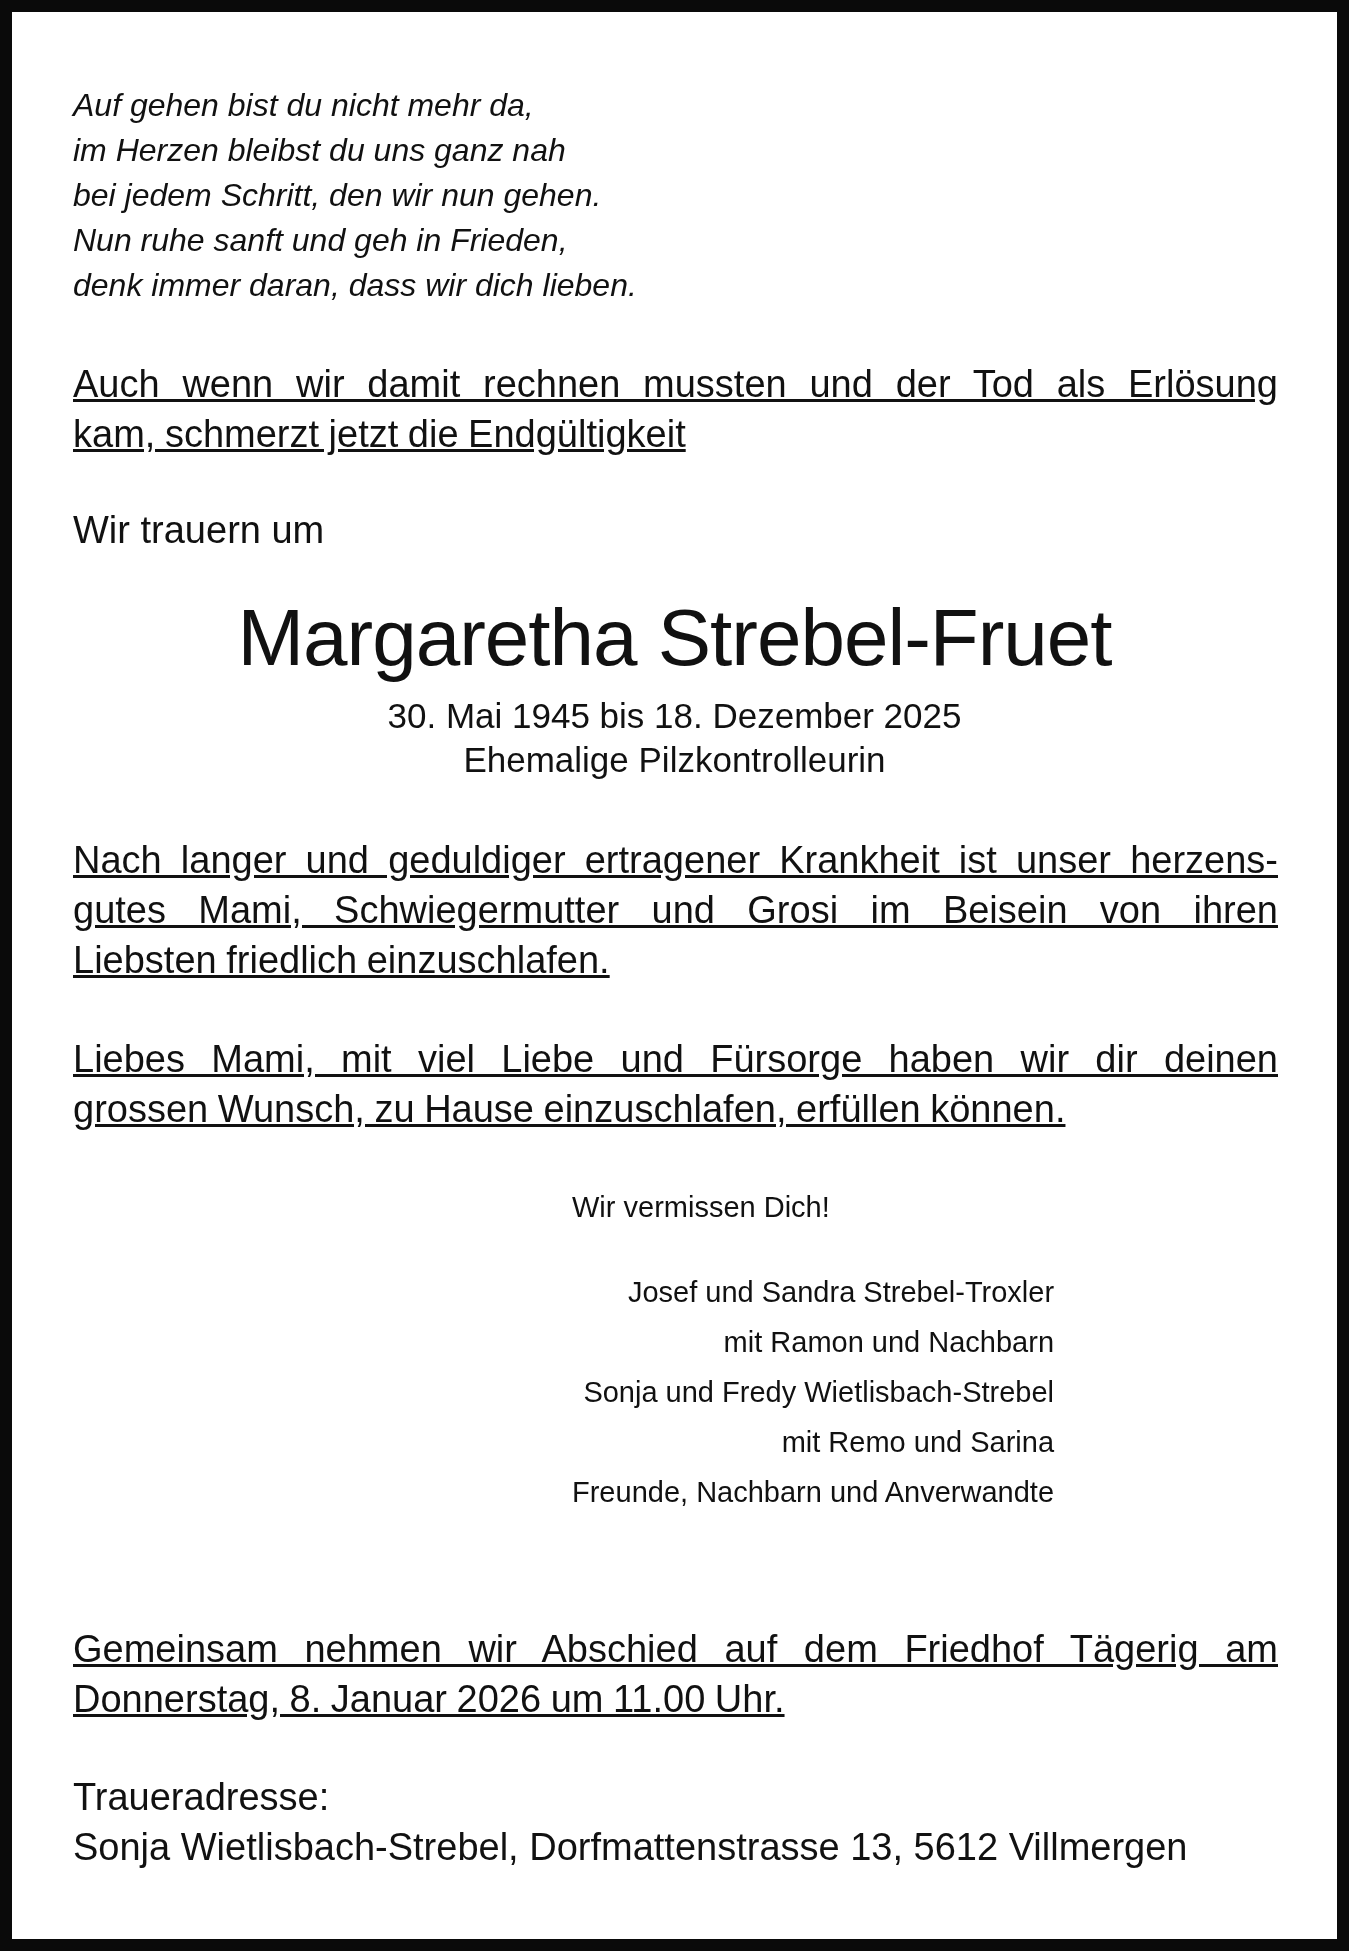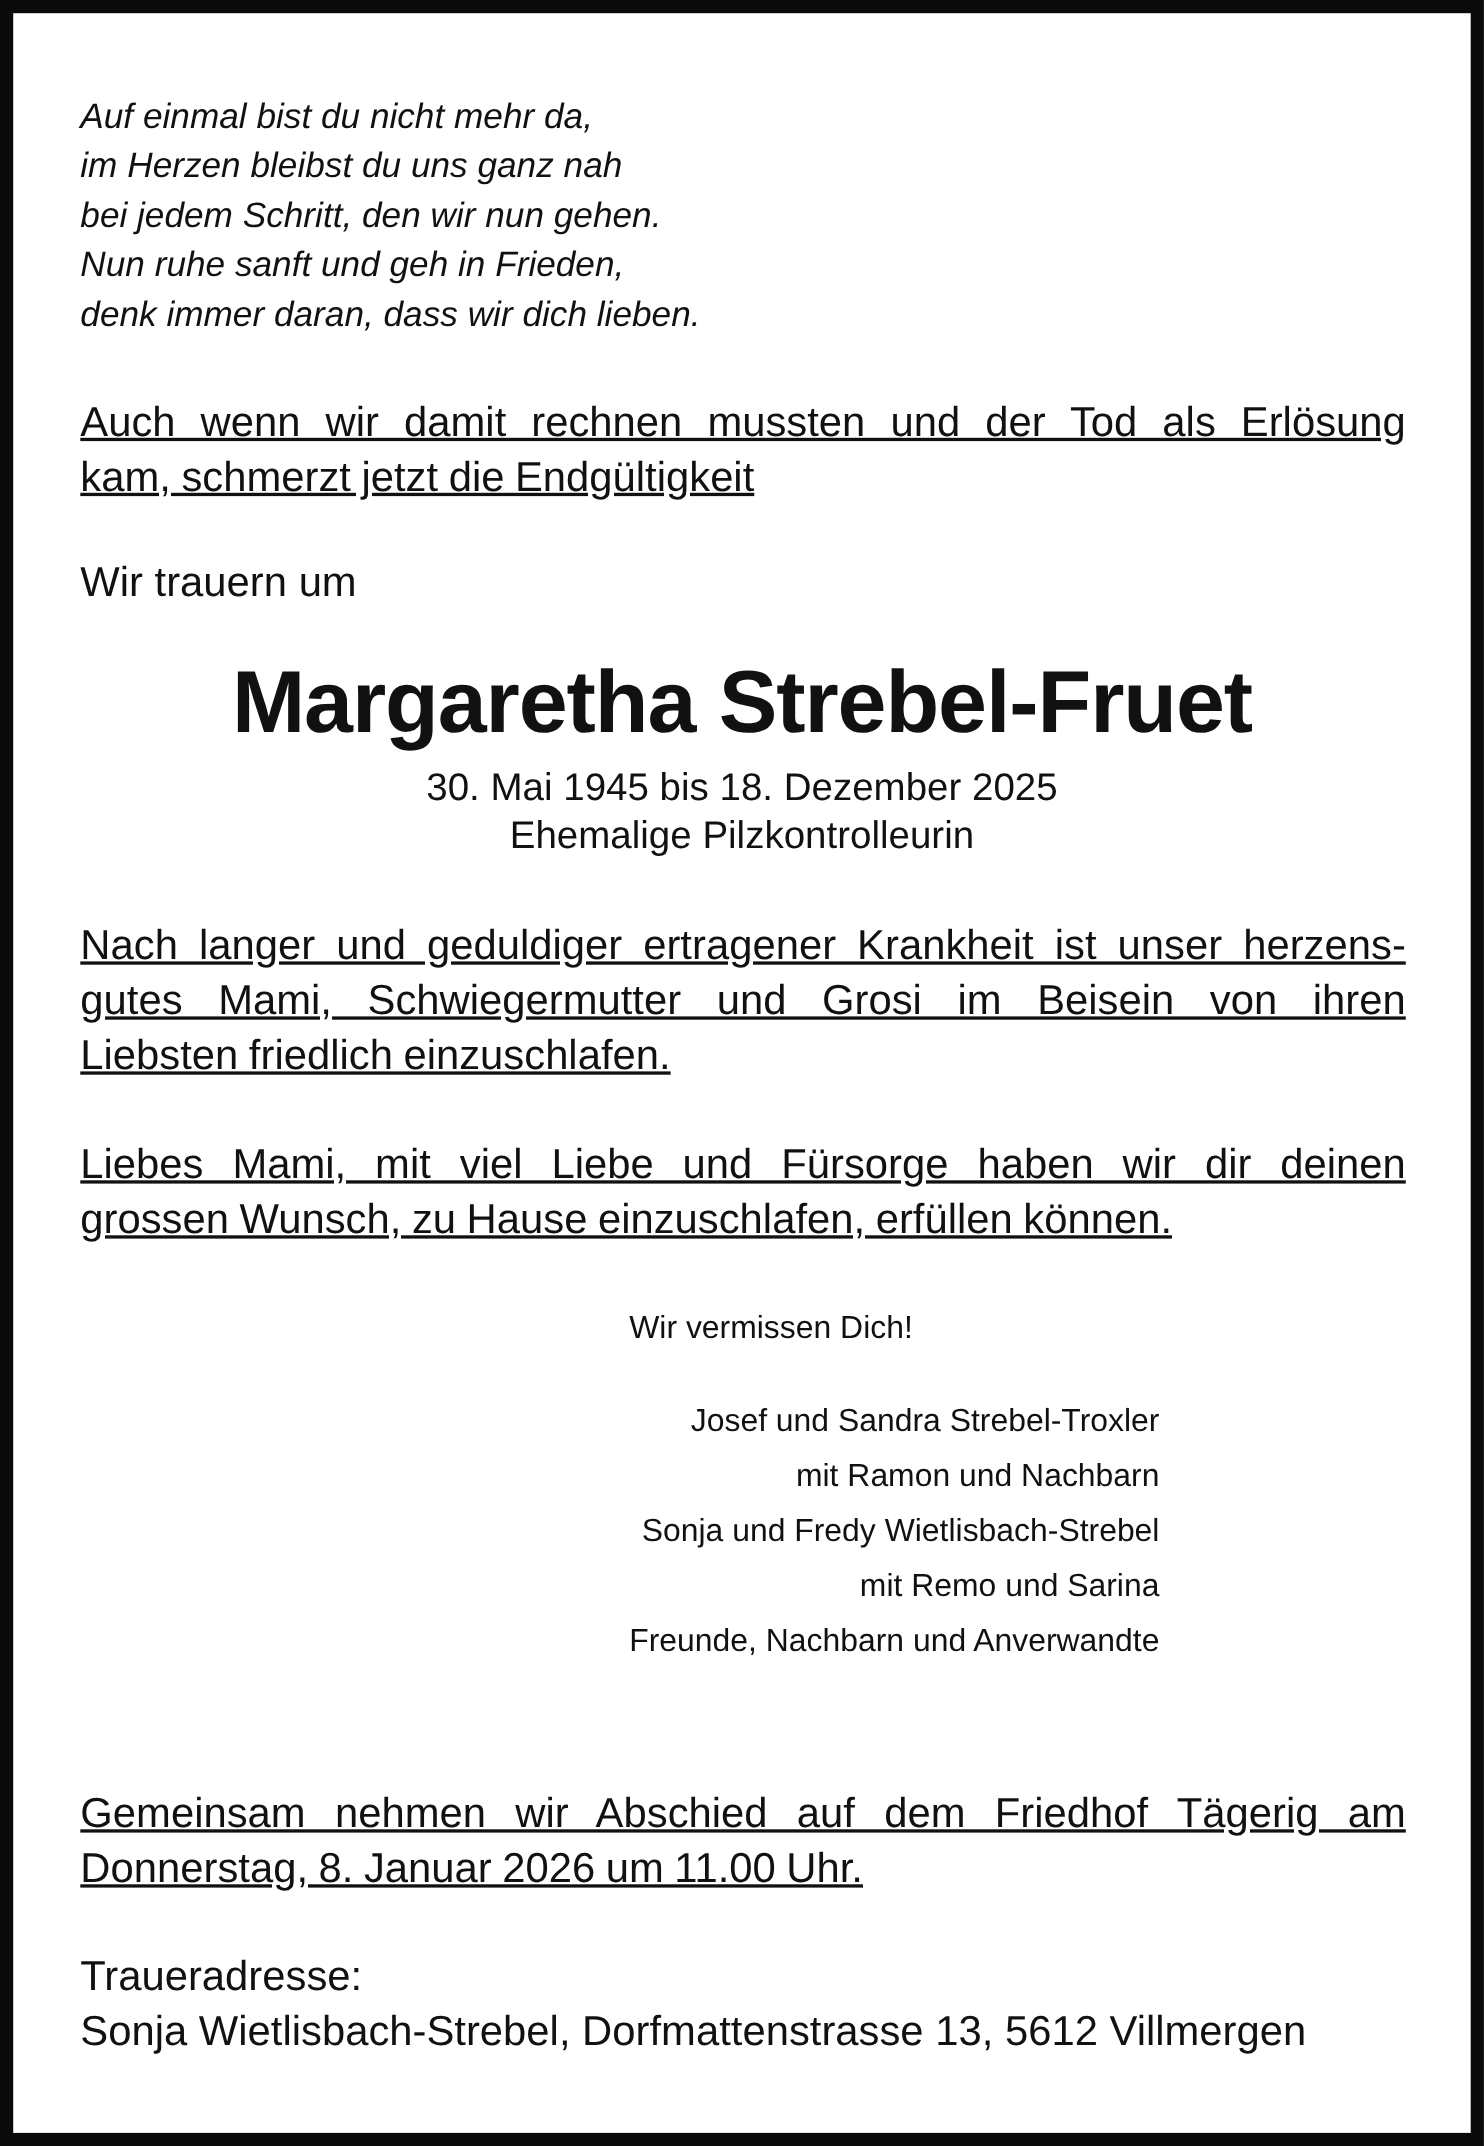--- a/index.html
+++ b/index.html
@@ -47,35 +47,35 @@
     left: 572px; font-size: 29px; line-height: 50px; white-space: nowrap;
   }
   .sig .indent { padding-left: 22px; }
 </style>
 </head>
 <body>
 
 <div class="frame"></div>
 
 <div class="blk poem">
-  <div>Auf einmal bist du nicht mehr da,</div>
+  <div>Auf gehen bist du nicht mehr da,</div>
   <div>im Herzen bleibst du uns ganz nah</div>
   <div>bei jedem Schritt, den wir nun gehen.</div>
   <div>Nun ruhe sanft und geh in Frieden,</div>
   <div>denk immer daran, dass wir dich lieben.</div>
 </div>
 
 <div class="blk just" style="top:359px;">
   <span class="ln">Auch wenn wir damit rechnen mussten und der Tod als Erlösung</span>
   <span class="ln last">kam, schmerzt jetzt die Endgültigkeit</span>
 </div>
 
 <div class="blk plain" style="top:505px;">Wir trauern um</div>
 
-<div class="blk name" style="top:593px;font-weight:bold;">Margaretha Strebel-Fruet</div>
+<div class="blk name" style="top:593px;">Margaretha Strebel-Fruet</div>
 
 <div class="blk center" style="top:694px;">30. Mai 1945 bis 18. Dezember 2025</div>
 <div class="blk center" style="top:738px;">Ehemalige Pilzkontrolleurin</div>
 
 <div class="blk just" style="top:835px;">
   <span class="ln">Nach langer und geduldiger ertragener Krankheit ist unser herzens-</span>
   <span class="ln">gutes Mami, Schwiegermutter und Grosi im Beisein von ihren</span>
   <span class="ln last">Liebsten friedlich einzuschlafen.</span>
 </div>
 

